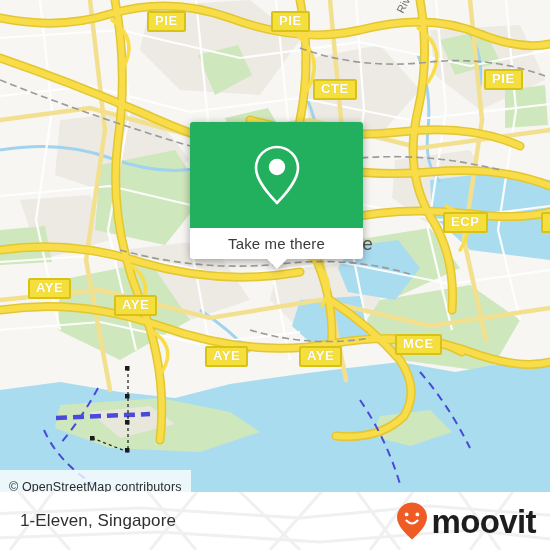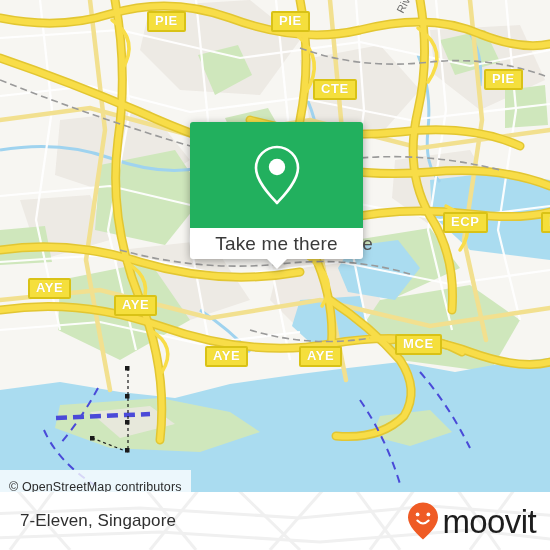--- a/index.html
+++ b/index.html
@@ -53,21 +53,21 @@
     border-radius: 3px 3px 0 0;
     display: flex; align-items: center; justify-content: center;
   }
   .pin-icon { display: block; }
   .popup-action {
     position: relative;
     height: 31px;
     background: #ffffff;
     border-radius: 0 0 3px 3px;
     display: flex; align-items: center; justify-content: center;
-    font-size: 19px;
+    font-size: 15px;
     color: #3a3a3a;
     letter-spacing: 0.15px;
     cursor: pointer;
   }
   .popup-tail {
     position: absolute;
     left: 50%; top: 100%;
     transform: translateX(-50%);
     width: 0; height: 0;
     border-left: 10px solid transparent;
@@ -94,21 +94,21 @@
     z-index: 2;
   }
   .footer-logo {
     position: absolute;
     right: 14px; top: 0; height: 58px;
     display: flex; align-items: center; gap: 2px;
     z-index: 2;
   }
   .logo-word {
     font-size: 33px;
-    font-weight: 400;
+    font-weight: 700;
     color: #1d1d1d;
     letter-spacing: -0.6px;
     line-height: 1;
   }
 </style>
 </head>
 <body>
 
 <div id="app">
 
@@ -314,21 +314,21 @@
         <path d="M330 -10 L270 58"></path>
         <path d="M350 -10 L400 58"></path>
         <path d="M420 -10 L370 58"></path>
         <path d="M452 -10 L500 58"></path>
         <path d="M520 -10 L470 58"></path>
         <path d="M-10 22 L140 16 L300 26 L430 14 L560 24"></path>
         <path d="M-10 46 L160 40 L320 50 L470 38 L560 48"></path>
       </g>
     </svg>
     <div class="footer-title">
-      <span>7-Eleven, Singapore</span>
+      <span>1-Eleven, Singapore</span>
     </div>
     <div class="footer-logo">
       <svg width="34" height="40" viewBox="0 0 34 40">
         <path d="M17 1.5 C8.7 1.5 2 8.2 2 16.5 C2 25.5 12.5 34 17 38.5
                  C21.5 34 32 25.5 32 16.5 C32 8.2 25.3 1.5 17 1.5 Z" fill="#ef5b25"></path>
         <circle cx="11.6" cy="13.4" r="1.9" fill="#ffffff"></circle>
         <circle cx="22.4" cy="13.4" r="1.9" fill="#ffffff"></circle>
         <path d="M11.4 19.6 Q17 25.4 22.6 19.6" fill="none" stroke="#ffffff" stroke-width="2.1" stroke-linecap="round"></path>
       </svg>
       <span class="logo-word">moovit</span>

